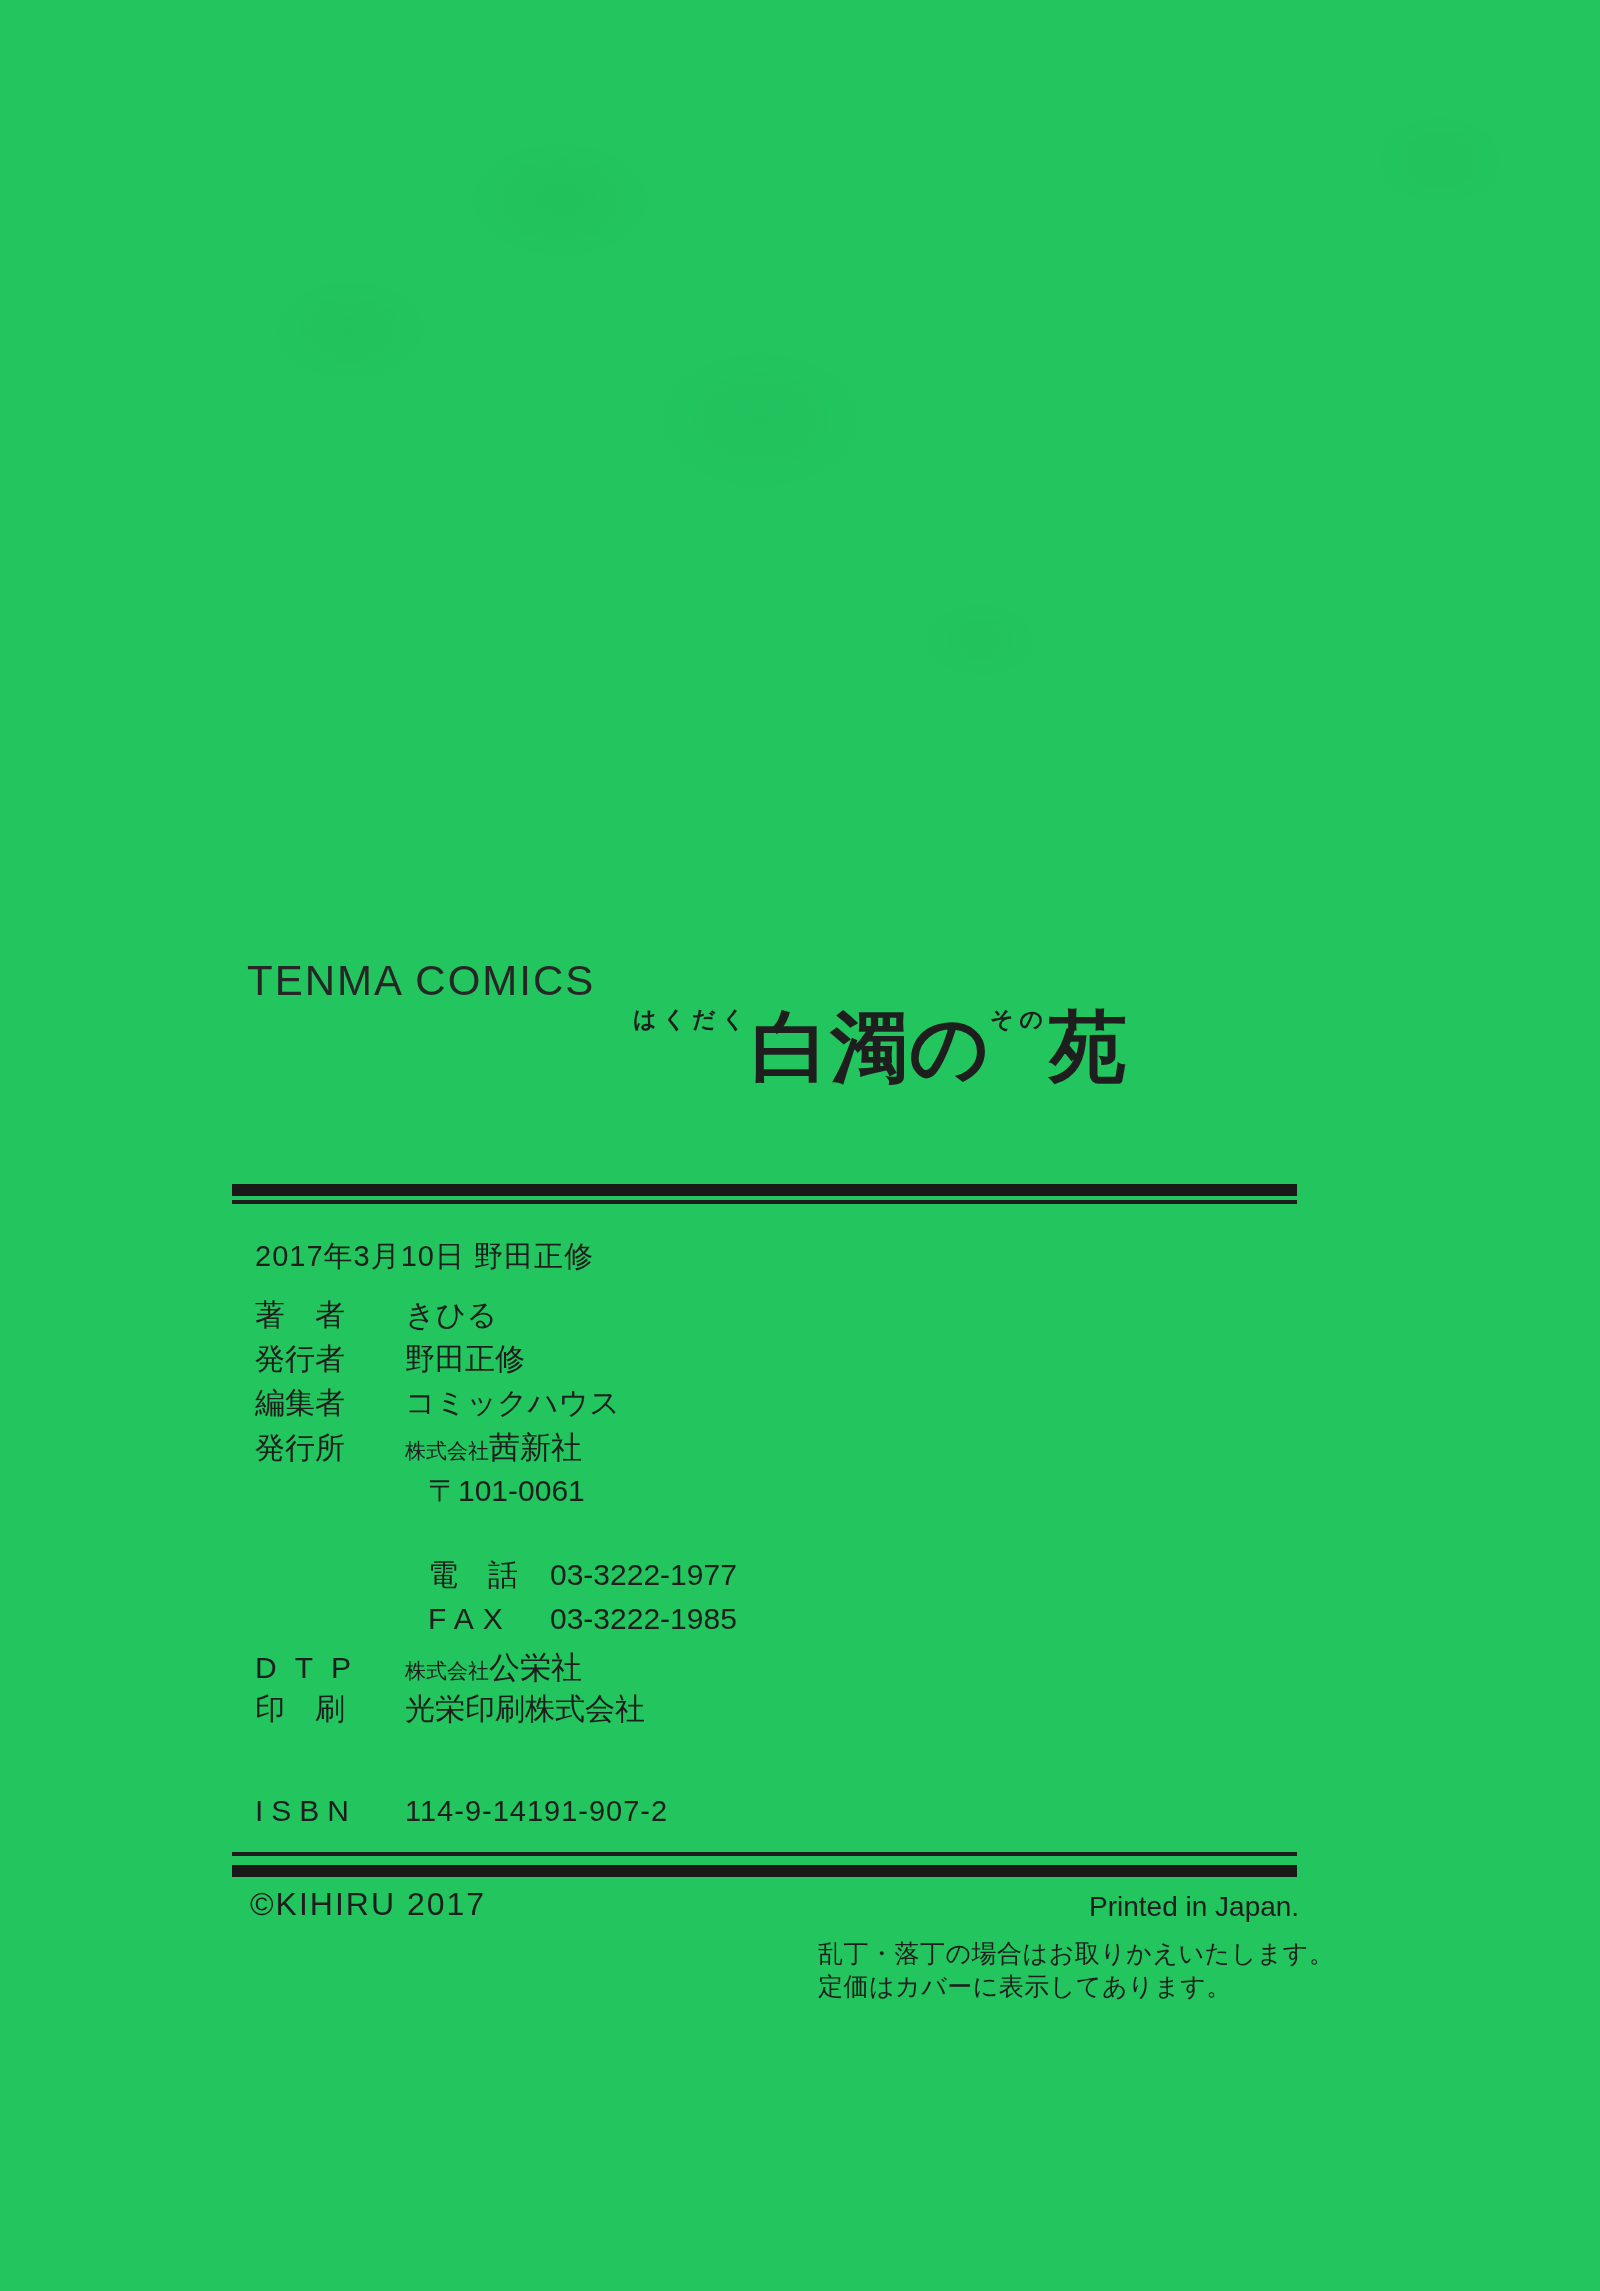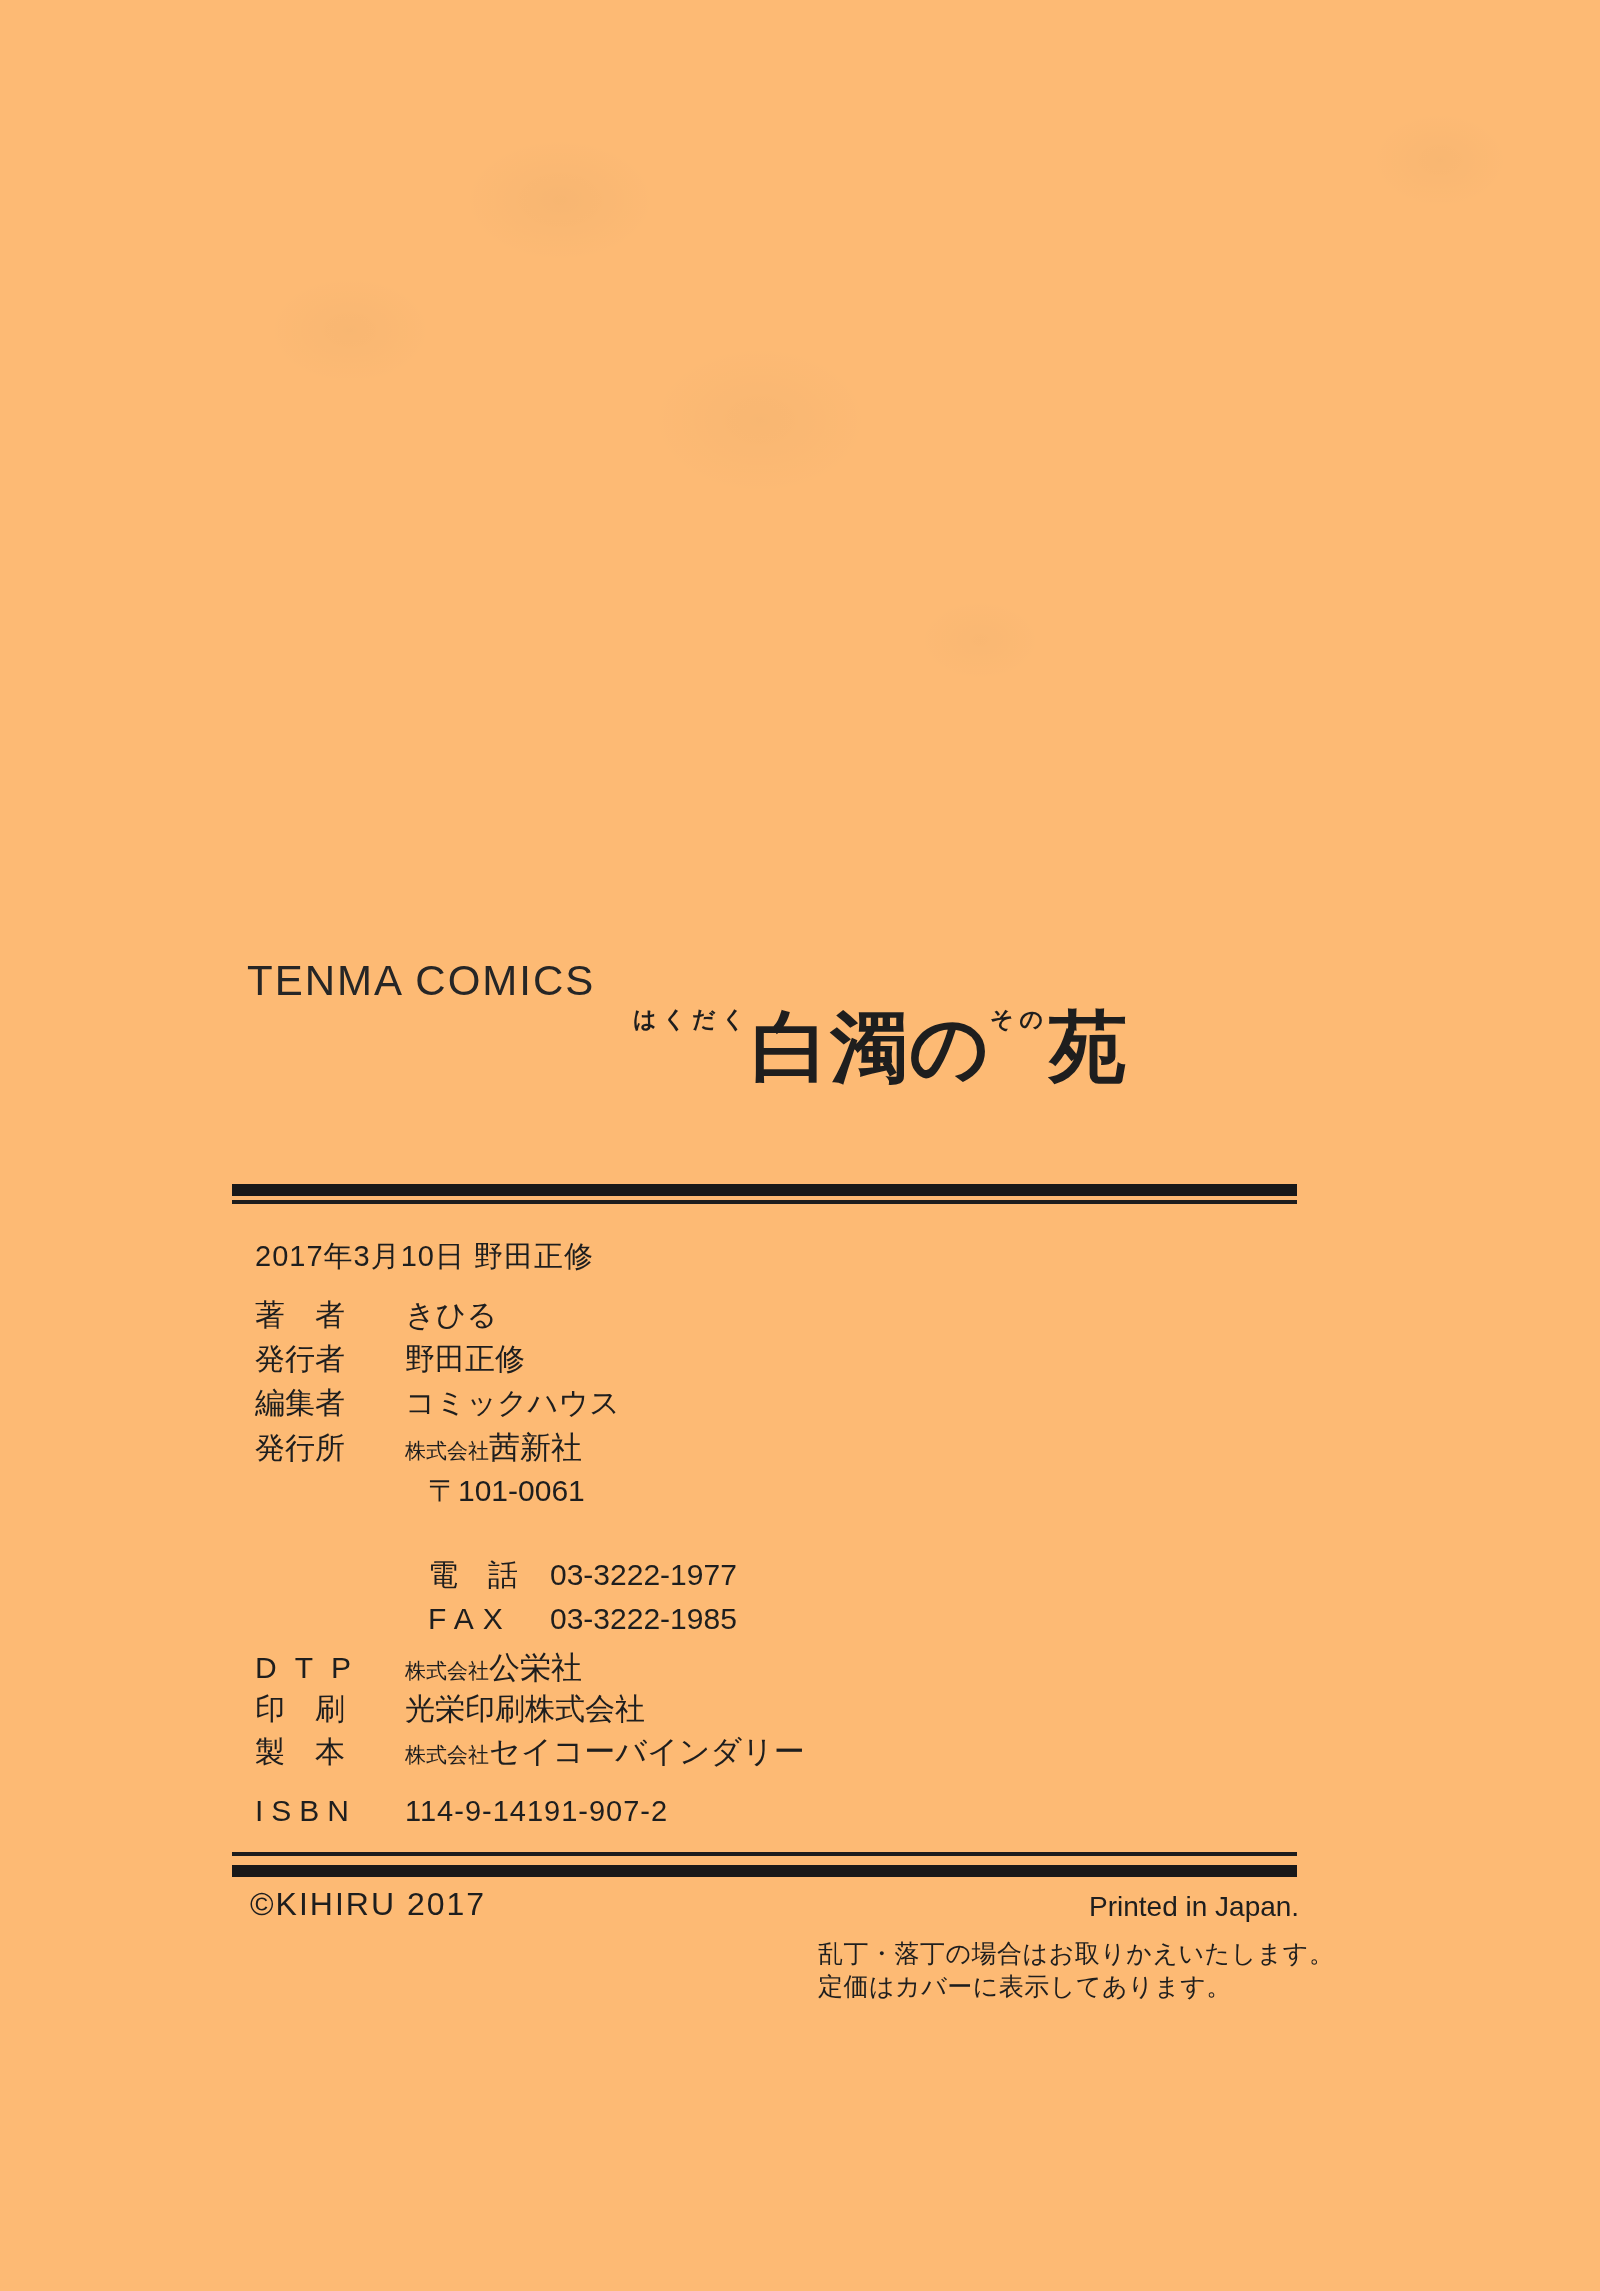--- a/index.html
+++ b/index.html
@@ -1,20 +1,20 @@
 <!DOCTYPE html>
 <html><head>
 <meta charset="utf-8">
 <style>
   html,body { margin:0; padding:0; background:#e8e8e6; }
   .page {
     position:relative;
     width:1600px; height:2291px;
     margin:0 auto;
-    background:#fdba74;
+    background:#22c55e;
     color:#1e1e1e;
     font-family:"Liberation Sans", sans-serif;
     overflow:hidden;
   }
   
   .page::before{
     content:"";
     position:absolute; inset:0;
     background:
       radial-gradient(140px 90px at 560px 200px, rgba(0,0,0,0.025), rgba(0,0,0,0) 70%),
@@ -117,23 +117,20 @@
   </div>
 
   <div class="abs crow" style="top:1652px">
     <span class="lbl lbl-dtp">DTP</span><span class="prefix">株式会社</span><span class="bigval">公栄社</span>
   </div>
 
   <div class="abs crow" style="top:1694px">
     <span class="lbl">印　刷</span><span>光栄印刷株式会社</span>
   </div>
 
-  <div class="abs crow" style="top:1736px">
-    <span class="lbl">製　本</span><span class="prefix">株式会社</span><span class="bigval">セイコーバインダリー</span>
-  </div>
 
   <div class="abs crow" style="top:1796px">
     <span class="lbl lbl-isbn">ISBN</span><span class="isbn-val">114-9-14191-907-2</span>
   </div>
 
   <div class="abs rule rule-bottom">
     <div class="bar-thin"></div>
     <div class="bar-thick"></div>
   </div>
 

